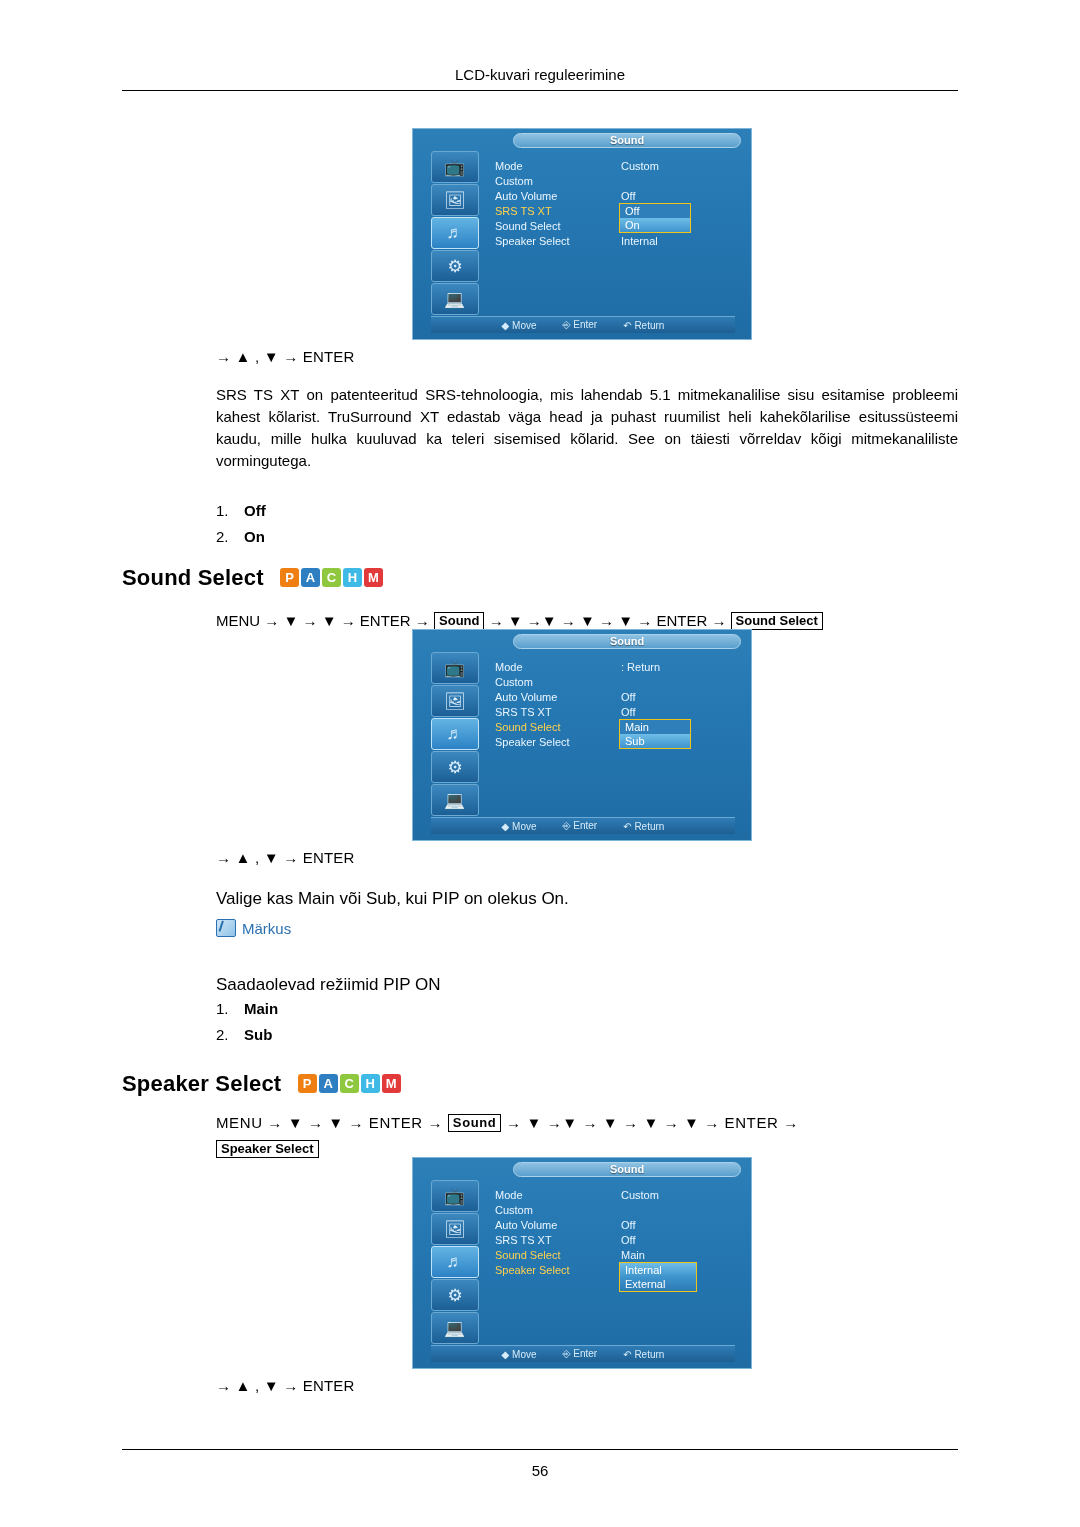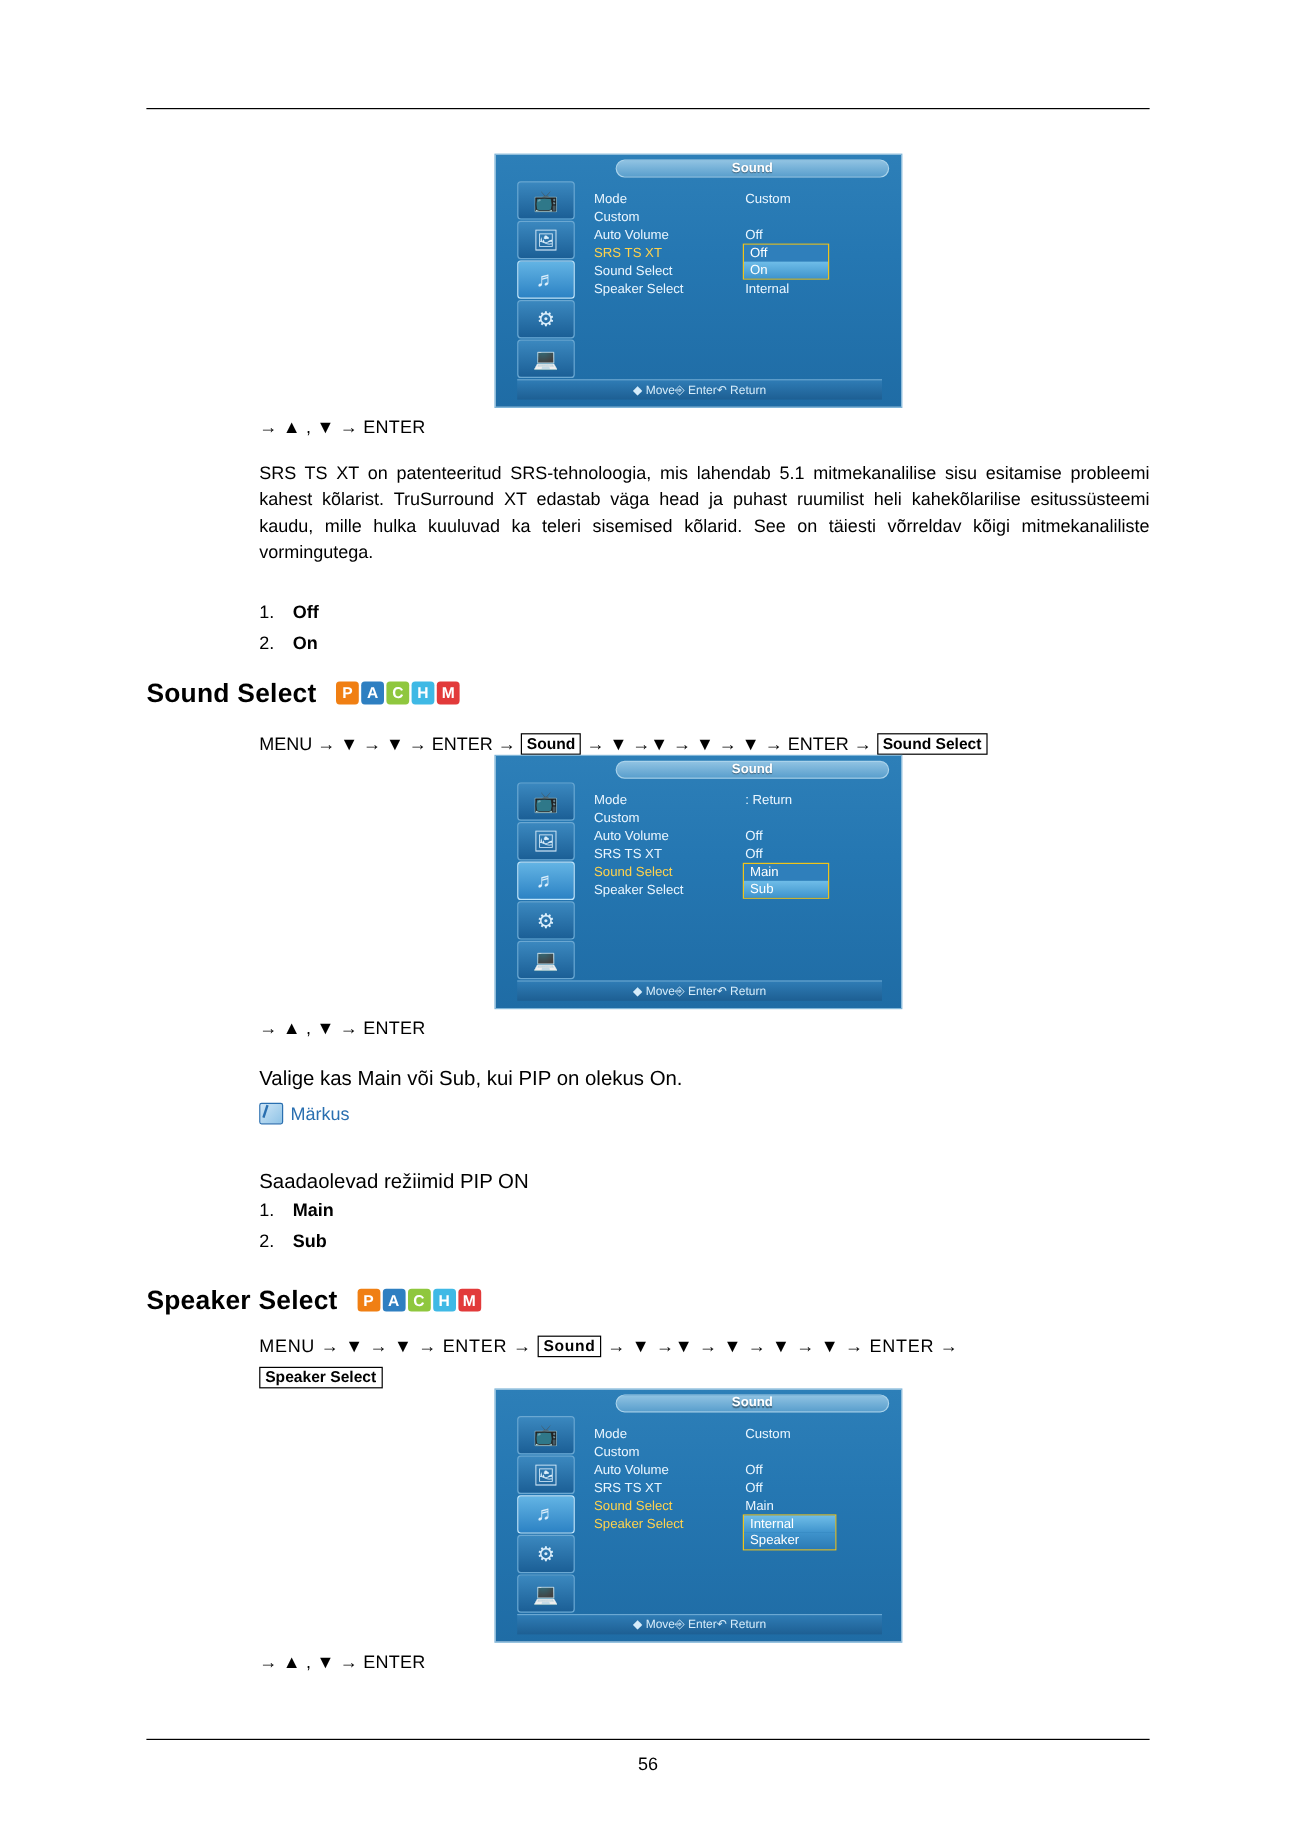--- a/index.html
+++ b/index.html
@@ -151,20 +151,21 @@
     position: absolute;
     left: 18px;
     bottom: 6px;
     width: 304px;
     height: 16px;
     background: linear-gradient(180deg,#2f7cb5 0%,#1d5f93 100%);
     border-top: 1px solid #6ba8d2;
     display: flex;
     align-items: center;
     justify-content: center;
+    gap: 26px;
     font-size: 10px;
     color: #d6ecfa;
   }
   .osd-footbar span { white-space: nowrap; }
 
   
   .key-line {
     position: absolute;
     font-size: 15px;
     letter-spacing: .2px;
@@ -246,20 +247,21 @@
   .plain {
     position: absolute;
     font-size: 17px;
   }
 </style>
 </head>
 <body>
 
 <div class="page">
 
+  <div class="header-title">LCD-kuvari reguleerimine</div>
   <div class="header-rule"></div>
 
   <div class="osd" style="top:128px; left:412px;">
     <div class="osd-titlebar"></div>
     <div class="osd-title">Sound</div>
 
     <div class="osd-iconbar">
       <div class="osd-icon">📺</div>
       <div class="osd-icon">🖼</div>
       <div class="osd-icon active">♬</div>
@@ -431,21 +433,21 @@
     <div class="osd-values">
       <div>Custom</div>
       <div style="height:15px">&nbsp;</div>
       <div>Off</div>
       <div>Off</div>
       <div>Main</div>
     </div>
 
     <div class="osd-dropdown" style="left:206px; top:104px; width:78px;">
       <div class="opt sel">Internal</div>
-      <div class="opt sel" style="background:linear-gradient(180deg,#3f94cd 0%,#2b7ab4 100%);">Speaker</div>
+      <div class="opt sel" style="background:linear-gradient(180deg,#3f94cd 0%,#2b7ab4 100%);">External</div>
     </div>
 
     <div class="osd-footbar">
       <span>◆ <span>Move</span></span>
       <span>⎆ <span>Enter</span></span>
       <span>↶ <span>Return</span></span>
     </div>
   </div>
 
   <div class="key-line" style="top:1377px; left:216px;">→ ▲ , ▼ → ENTER</div>

